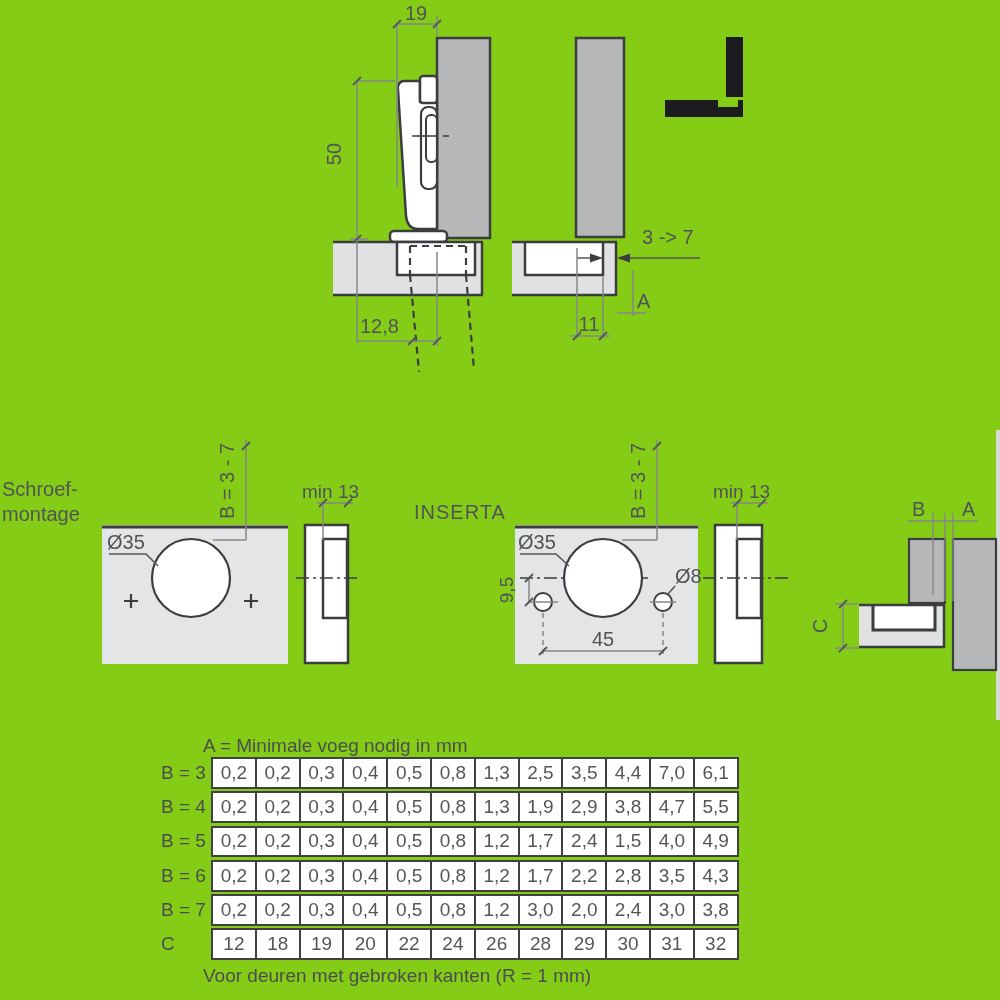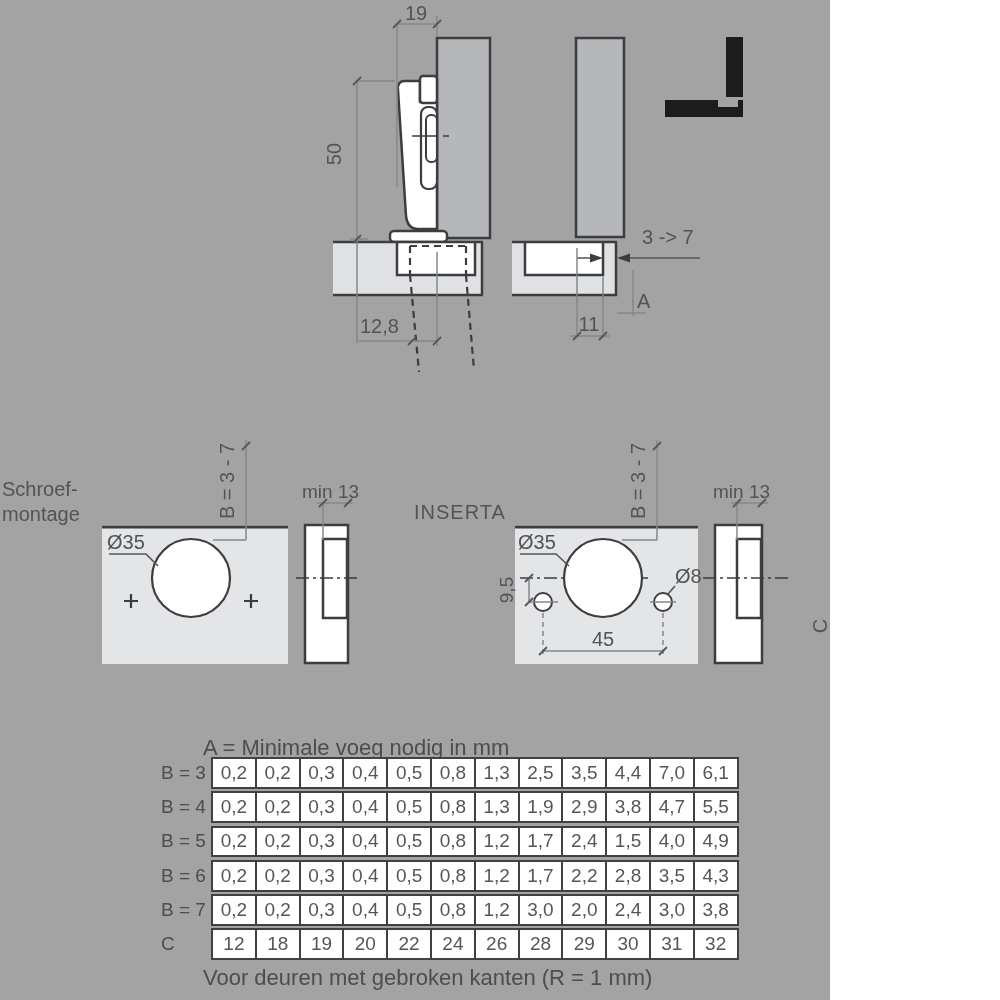--- a/index.html
+++ b/index.html
@@ -1,30 +1,30 @@
 <!DOCTYPE html>
 <html><head>
 <meta charset="utf-8">
 <style>
   * { margin:0; padding:0; box-sizing:border-box; }
   html,body { background:#ffffff; }
   .canvas {
-    position:relative; width:830px; height:1000px; background:#a3a3a3;
+    position:relative; width:1000px; height:1000px; background:#84cc16;
     font-family:"Liberation Sans", sans-serif; overflow:hidden;
   }
   svg text {
     font-family:"Liberation Sans", sans-serif;
     fill:#515457;
   }
   .dimtxt { font-size:20px; }
   .dimtxt-sm { font-size:19px; }
   .abs { position:absolute; }
   
   #table-title, #table-footer {
-    position:absolute; left:203px; font-size:22px; color:#4b4d50; white-space:nowrap;
+    position:absolute; left:203px; font-size:19px; color:#4b4d50; white-space:nowrap;
   }
   #table-title { top:735px; }
   #table-footer { top:965px; }
   #gap-table { position:absolute; left:140px; top:757px; }
   .trow { display:flex; margin-bottom:2.5px; }
   .tlabel {
     width:57px; padding-left:5px; font-size:19px; color:#4b4d50;
     display:flex; align-items:center;margin-left:16px;
   }
   .tcell {

